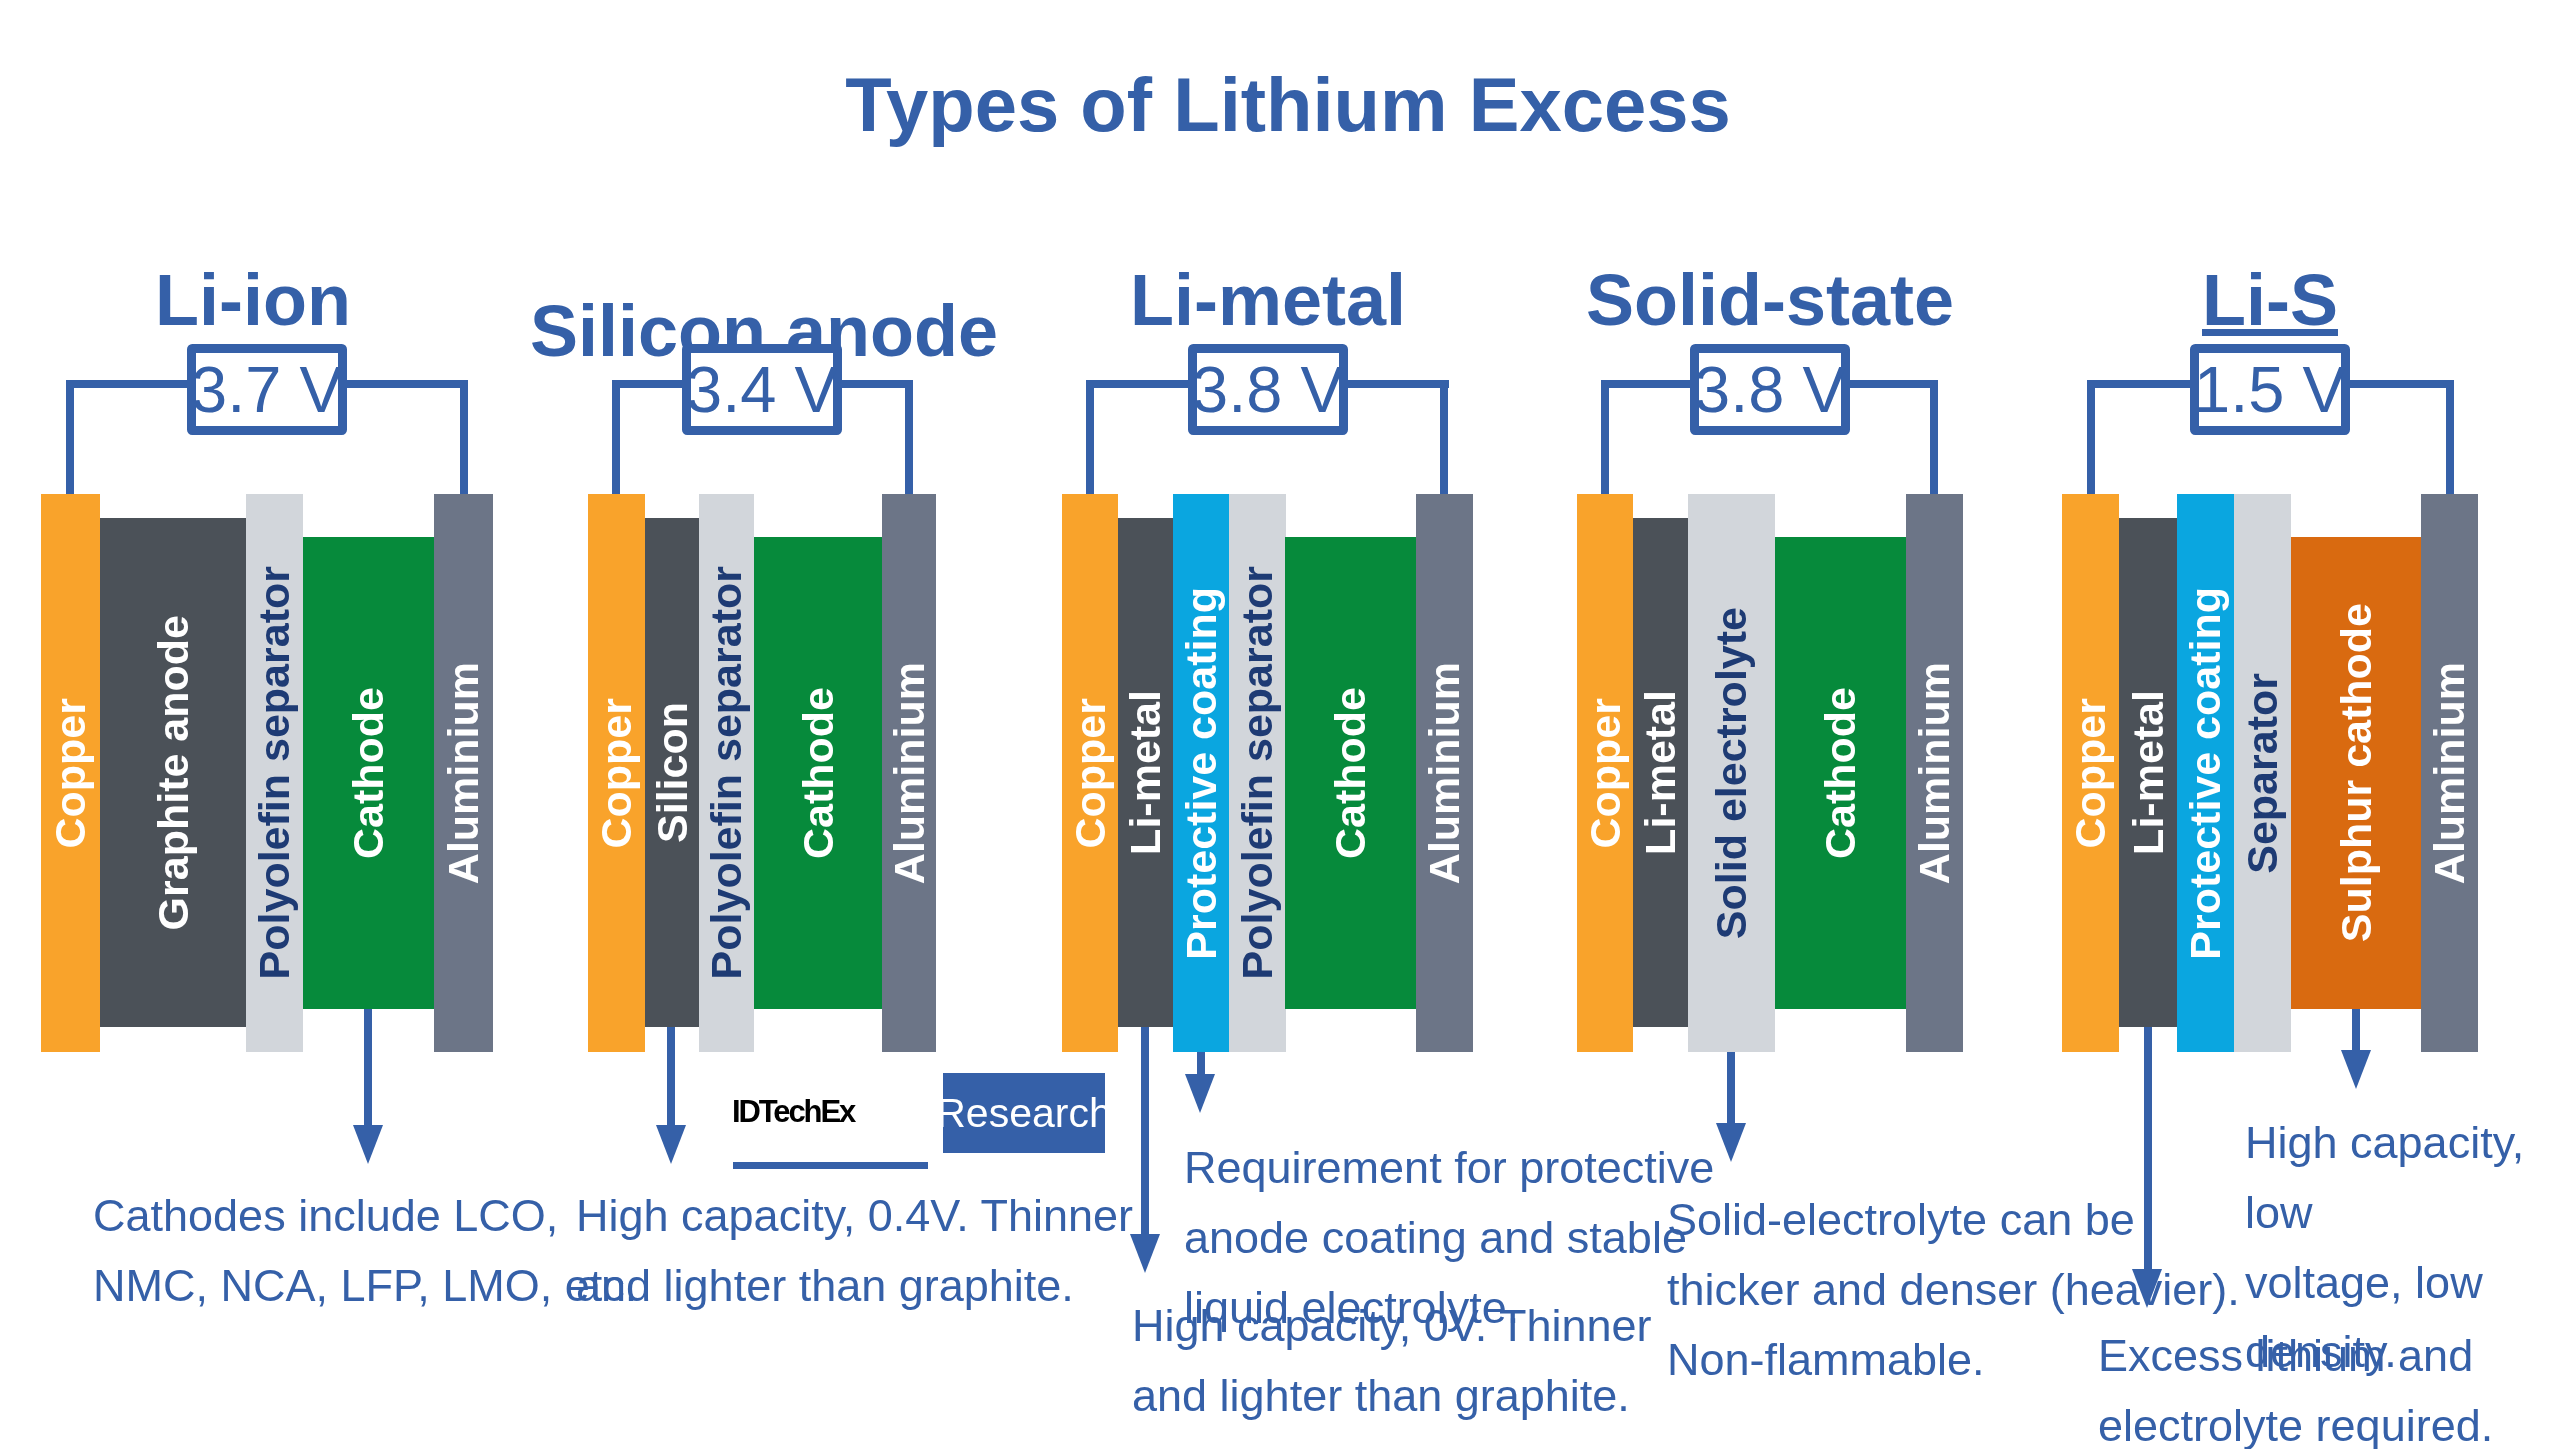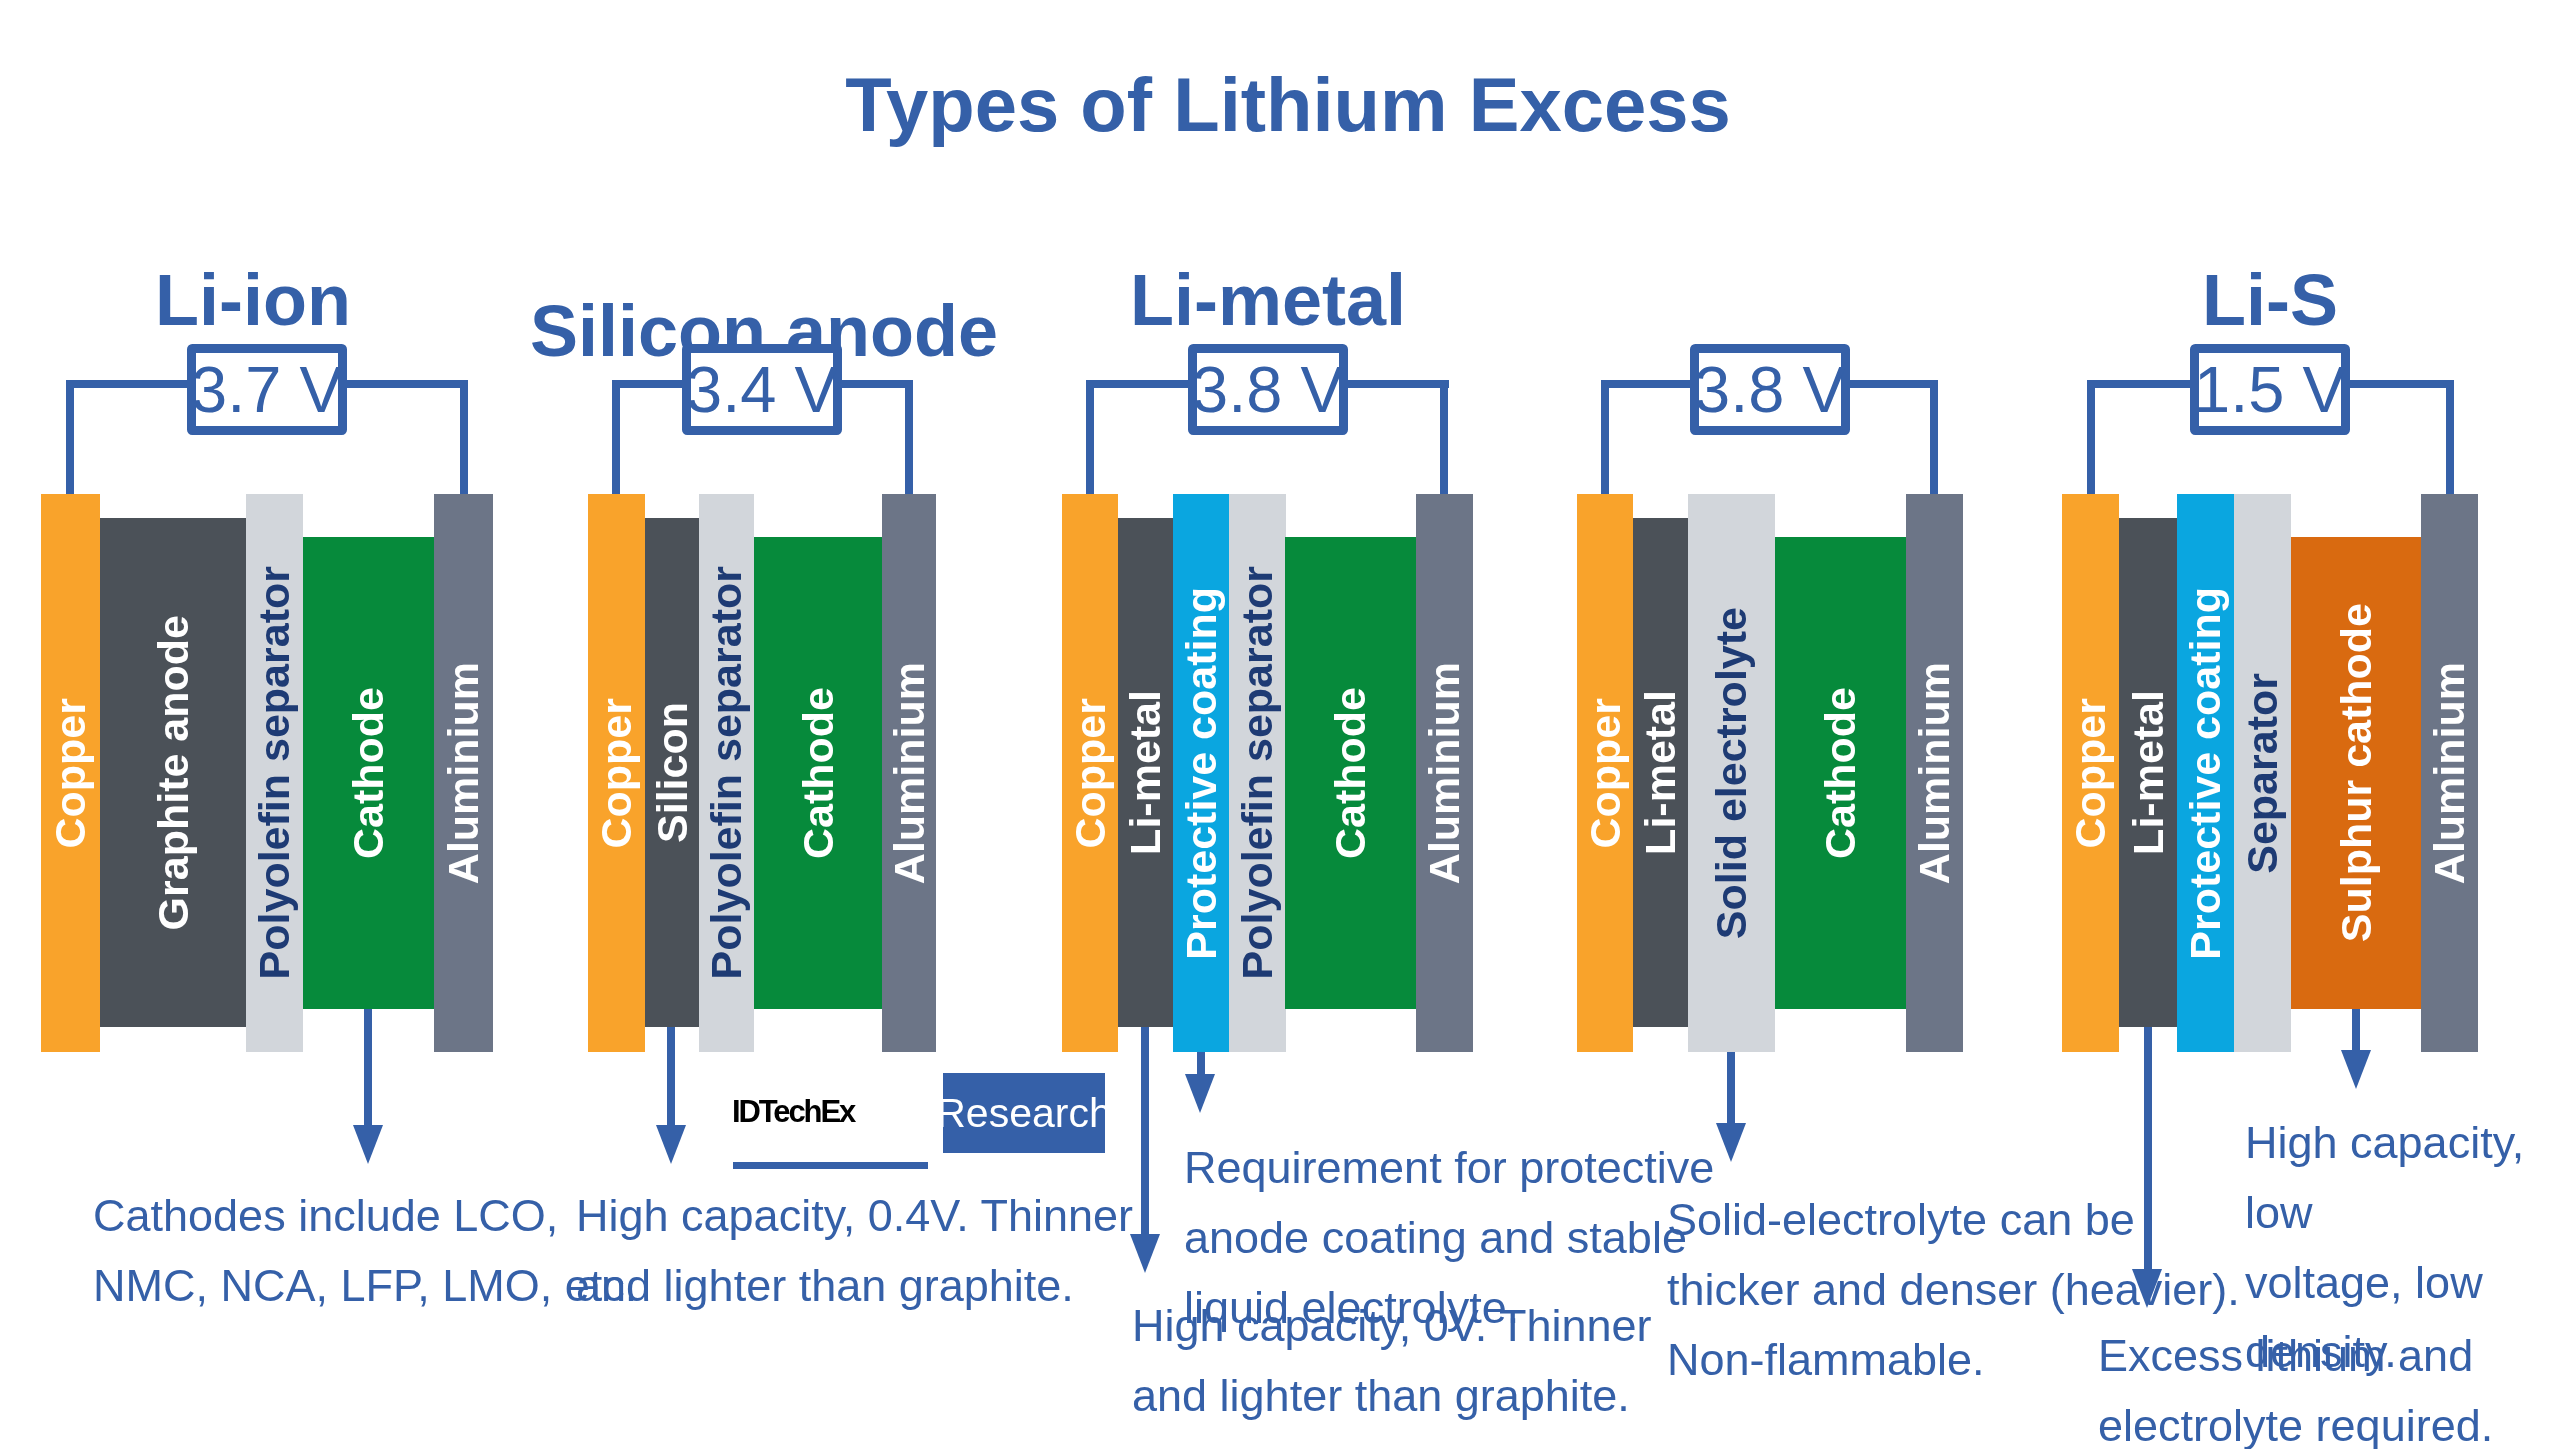--- a/index.html
+++ b/index.html
@@ -133,20 +133,21 @@
   <div class="arrow-line" style="left:1197px;top:1052px;height:21.6px;"></div>
   <div class="arrow-head" style="left:1185px;top:1074px;"></div>
   <div class="note" style="left:1184px;top:1133px;">Requirement for protective
 anode coating and stable
 liquid electrolyte.</div>
   <div class="arrow-line" style="left:1141px;top:1027px;height:207px;"></div>
   <div class="arrow-head" style="left:1130px;top:1234px;"></div>
   <div class="note" style="left:1132px;top:1291px;">High capacity, 0V. Thinner
 and lighter than graphite.</div>
 
+  <div class="bname" style="left:1538px;">Solid-state</div>
   <div class="vbox" style="left:1690px;">3.8 V</div>
   <div class="wire" style="left:1601px;top:380px;width:8.2px;height:114px;"></div>
   <div class="wire" style="left:1601px;top:380px;width:90px;height:8.2px;"></div>
   <div class="wire" style="left:1850px;top:380px;width:88px;height:8.2px;"></div>
   <div class="wire" style="left:1930px;top:380px;width:8.2px;height:114px;"></div>
   <div class="layer t-strip" style="left: 1577px; width: 56px; background: rgb(249, 163, 43);">
       <span>Copper</span>
     </div>
   <div class="layer t-elec" style="left: 1633px; width: 55px; background: rgb(75, 81, 88);">
       <span>Li-metal</span>
@@ -159,21 +160,21 @@
     </div>
   <div class="layer t-strip" style="left: 1906px; width: 57px; background: rgb(108, 117, 135);">
       <span>Aluminium</span>
     </div>
   <div class="arrow-line" style="left:1727px;top:1052px;height:71px;"></div>
   <div class="arrow-head" style="left:1716px;top:1123px;"></div>
   <div class="note" style="left:1667px;top:1185px;">Solid-electrolyte can be
 thicker and denser (heavier).
 Non-flammable.</div>
 
-  <div class="bname" style="left:2038px;">Li-S</div>
+  <div class="bname" style="left:2038px;text-decoration:underline;">Li-S</div>
   <div class="vbox" style="left:2190px;">1.5 V</div>
   <div class="wire" style="left:2087px;top:380px;width:8.2px;height:114px;"></div>
   <div class="wire" style="left:2087px;top:380px;width:104px;height:8.2px;"></div>
   <div class="wire" style="left:2350px;top:380px;width:104px;height:8.2px;"></div>
   <div class="wire" style="left:2446px;top:380px;width:8.2px;height:114px;"></div>
   <div class="layer t-strip" style="left: 2062px; width: 57px; background: rgb(249, 163, 43);">
       <span>Copper</span>
     </div>
   <div class="layer t-elec" style="left: 2119px; width: 58px; background: rgb(75, 81, 88);">
       <span>Li-metal</span>

